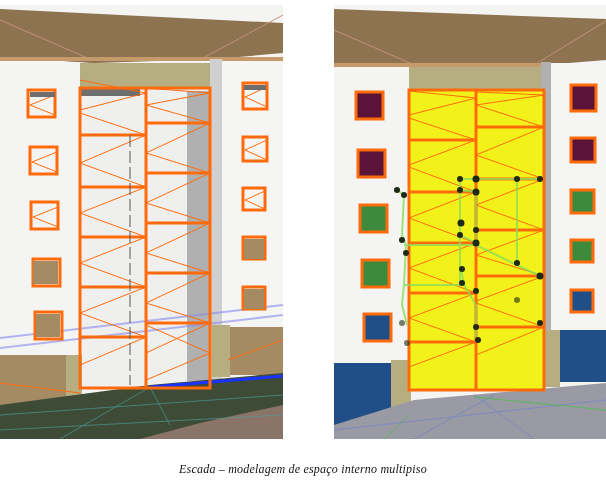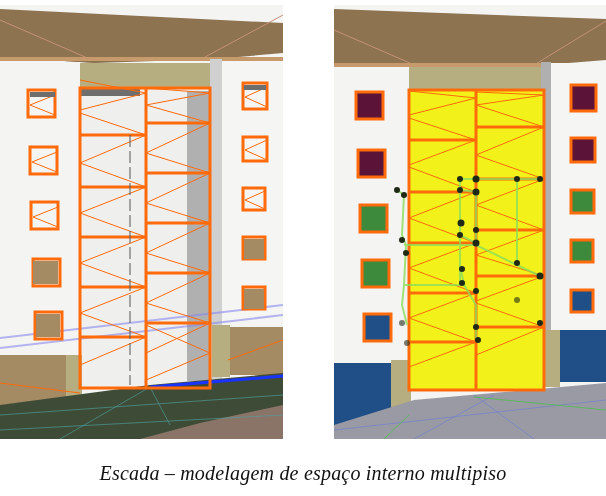--- a/index.html
+++ b/index.html
@@ -1,21 +1,21 @@
 <!DOCTYPE html>
 <html><head>
 <meta charset="utf-8">
 <style>
   html,body{margin:0;padding:0;background:#ffffff;}
   body{width:606px;height:496px;position:relative;overflow:hidden;font-family:"Liberation Serif",serif;}
   .fig{position:absolute;top:5px;height:434px;overflow:hidden;background:#f4f4f2;}
   #fig-left{left:0;width:283px;}
   #fig-right{left:334px;width:272px;}
   .fig svg{display:block;width:100%;height:100%;}
-  .caption{position:absolute;left:0;top:462px;width:606px;text-align:center;font-style:italic;font-size:20px;color:#111;letter-spacing:0.2px;}
+  .caption{position:absolute;left:0;top:462px;width:606px;text-align:center;font-style:italic;font-size:12px;color:#111;letter-spacing:0.2px;}
 </style>
 </head>
 <body>
 
 <div id="fig-left" class="fig">
   <svg viewBox="0 0 283 434" preserveAspectRatio="none">
 
     <rect x="0" y="0" width="283" height="434" fill="#f4f4f2"></rect>
 
     <polygon points="0,0 0,52 96,58 96,55 0,10" fill="#8d7350"></polygon>

